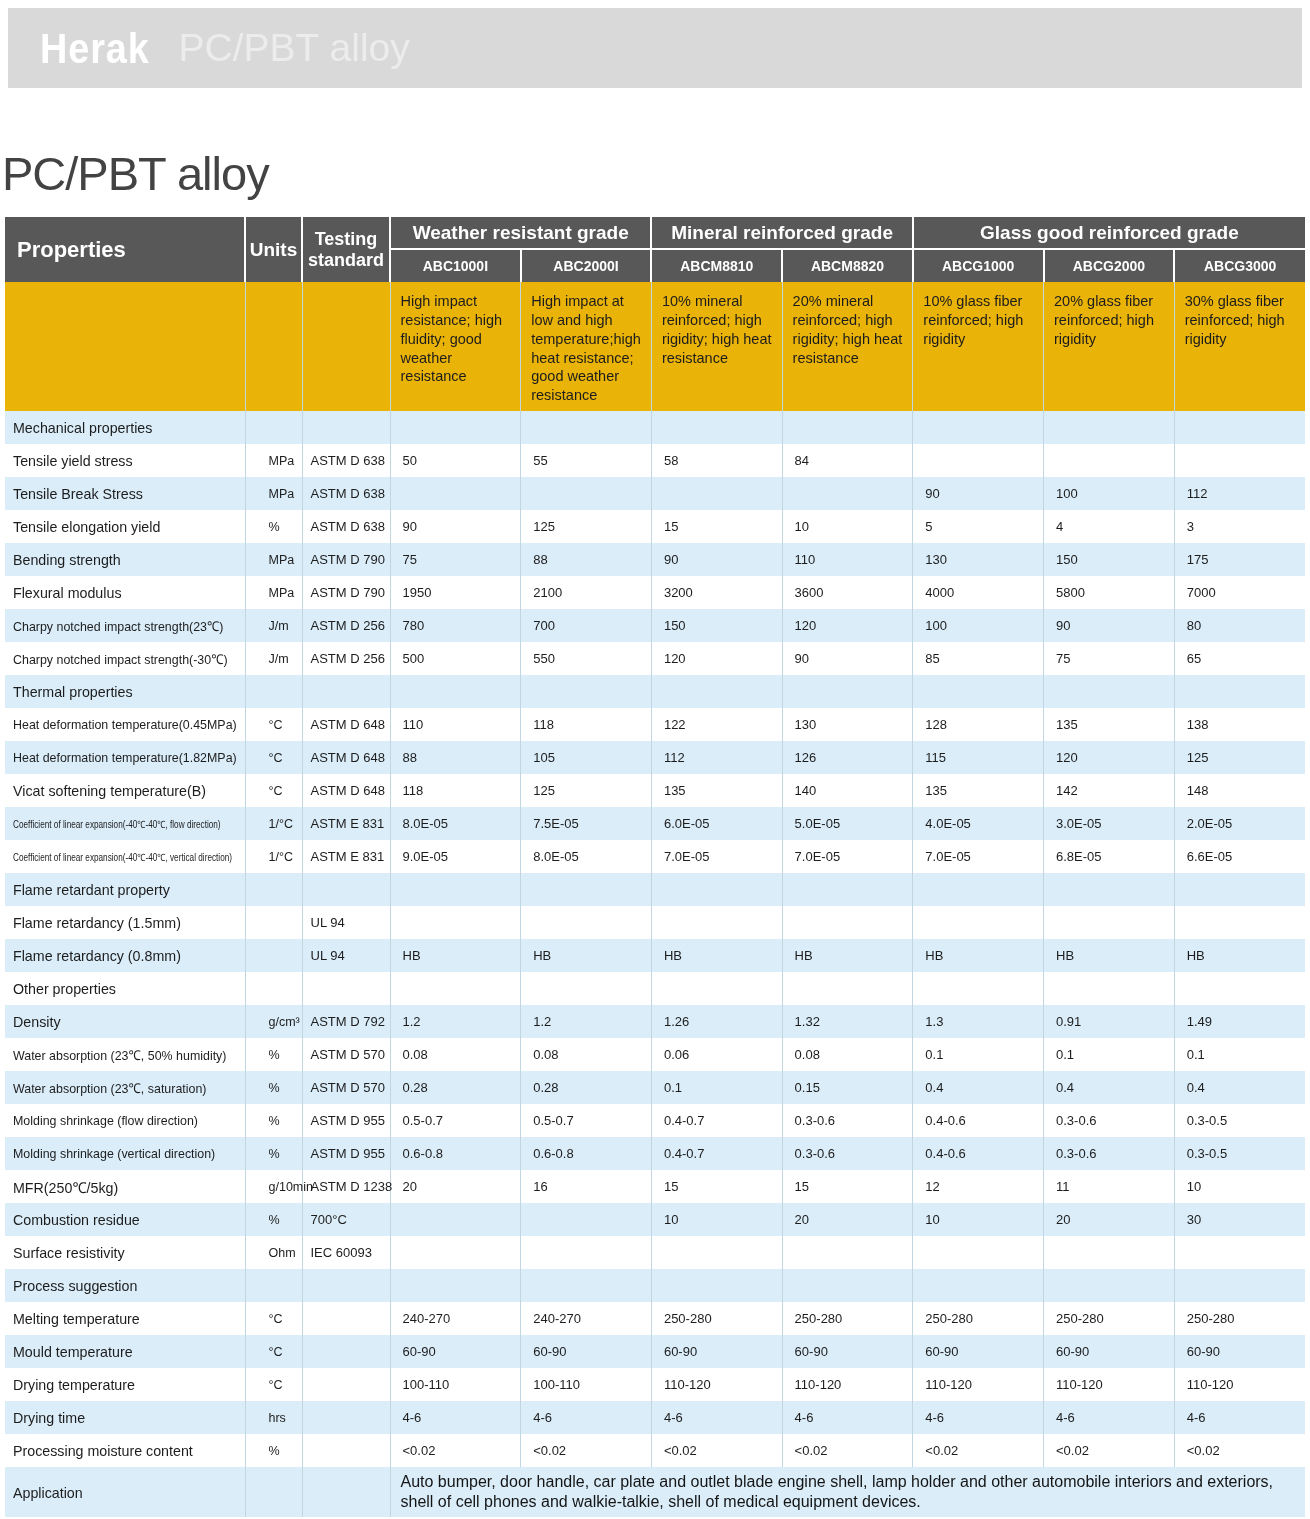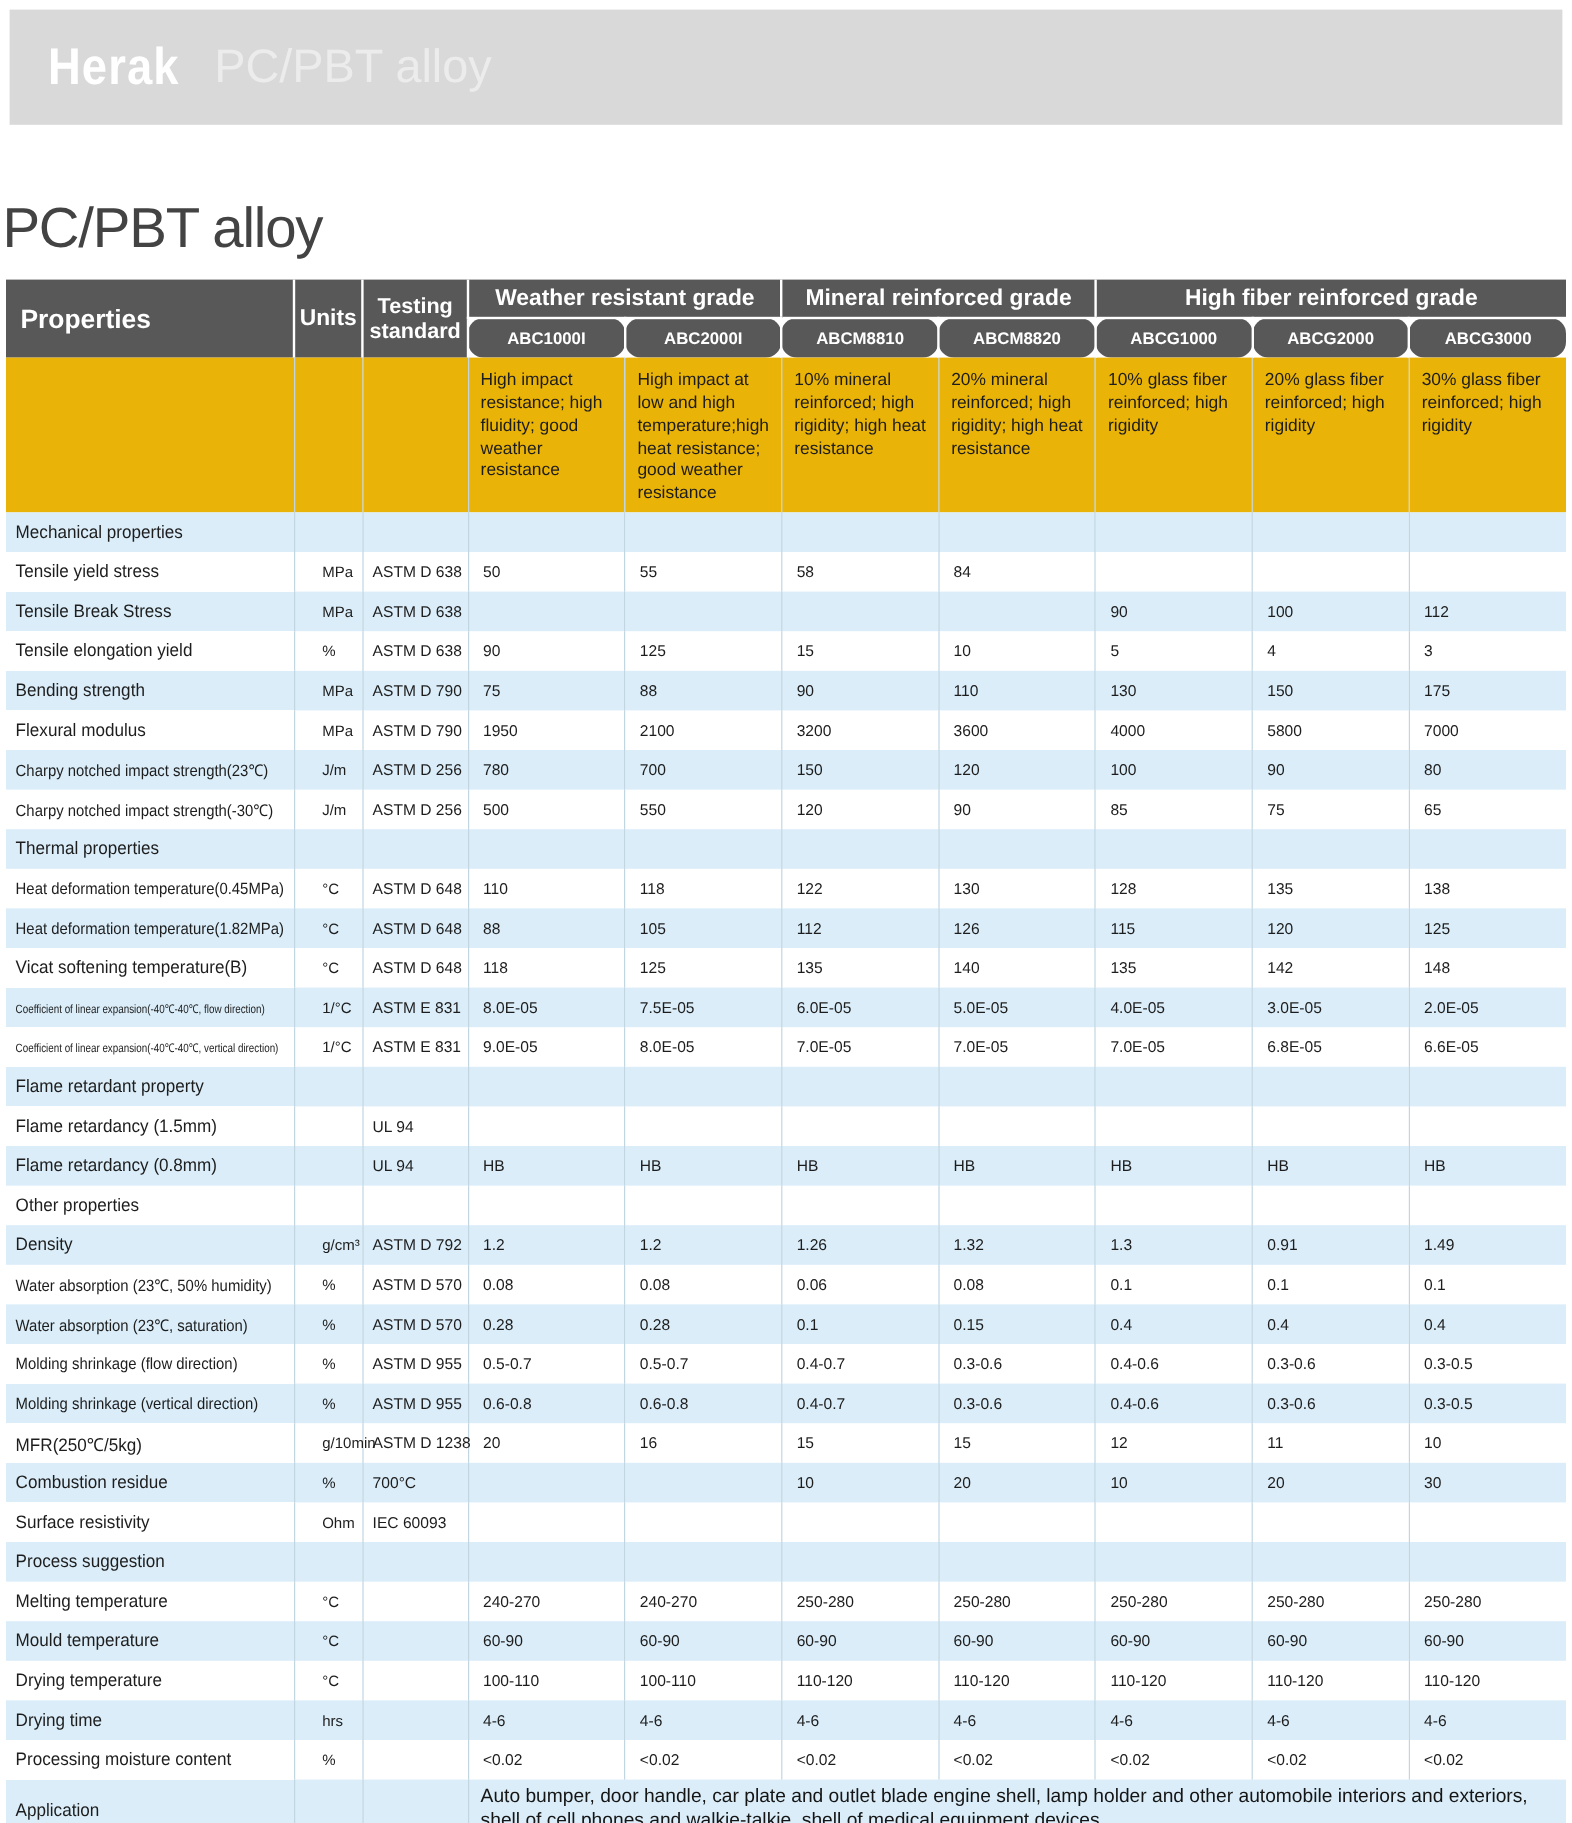--- a/index.html
+++ b/index.html
@@ -1,35 +1,35 @@
 <!DOCTYPE html>
 <html><head>
 <meta charset="utf-8">
 <style>
   html,body{margin:0;padding:0;background:#ffffff;}
   body{width:1310px;min-height:1519px;font-family:"Liberation Sans",sans-serif;color:#222;}
 
   
-  .banner{margin:8px 8px 0 8px;height:96px;background:#d9d9d9;display:flex;align-items:center;padding-left:32px;box-sizing:border-box;}
+  .banner{margin:8px 8px 0 8px;height:80px;background:#d9d9d9;display:flex;align-items:center;padding-left:32px;box-sizing:border-box;}
   .logo{font-size:43px;font-weight:bold;color:#ffffff;display:inline-block;transform:scaleX(0.88);transform-origin:left center;letter-spacing:1px;}
   .banner-product{font-size:39px;color:#ececec;margin-left:14px;font-weight:400;}
 
   
   .page-title{margin:58px 0 16px 2px;font-size:47px;font-weight:400;color:#434343;letter-spacing:-1px;}
 
   
   table{border-collapse:collapse;table-layout:fixed;width:1300px;margin-left:5px;}
   col.c-prop{width:240px;} col.c-unit{width:57px;} col.c-std{width:88px;}
 
   thead th{background:#595859;color:#fff;font-weight:bold;vertical-align:middle;}
   .th-props{font-size:22px;text-align:left;padding-left:12px;}
   .th-units{font-size:19px;border-left:2px solid #fff;}
   .th-standard{font-size:18px;border-left:2px solid #fff;line-height:1.15;}
   .group-th{font-size:19px;height:29px;border-left:2px solid #fff;border-bottom:2px solid #fff;}
-  .grade-th{font-size:14px;height:30px;border-left:2px solid #fff;border-radius:13px;}
+  .grade-th{font-size:14px;height:30px;border-left:2px solid #fff;}
 
   td{border-left:1px solid #c2d6e2;}
   td:first-child{border-left:none;margin-top:44px;}
 
   .desc-row td{background:#eab308;height:104px;vertical-align:top;padding:10px 6px 6px 10px;font-size:14.5px;line-height:1.3;color:#1d1d1d;}
 
   tbody td{height:31px;vertical-align:middle;}
   tbody tr:nth-child(odd) td{background:#daedf9;}
   .lbl{font-size:15px;color:#1d1d1d;padding-left:8px;white-space:nowrap;overflow:hidden;}
   .lbl span{display:inline-block;transform:scaleX(0.95);transform-origin:left center;white-space:nowrap;}
@@ -65,21 +65,21 @@
       <col>
       <col>
   </colgroup>
   <thead>
     <tr id="hrow1">
       <th rowspan="2" class="th-props">Properties</th>
       <th rowspan="2" class="th-units">Units</th>
       <th rowspan="2" class="th-standard">Testing standard</th>
     <th class="group-th" colspan="2">Weather resistant grade</th>
         <th class="group-th" colspan="2">Mineral reinforced grade</th>
-        <th class="group-th" colspan="3">High fiber reinforced grade</th>
+        <th class="group-th" colspan="3">Glass good reinforced grade</th>
       </tr>
     <tr id="hrow2">
         <th class="grade-th">ABC1000I</th>
         <th class="grade-th">ABC2000I</th>
         <th class="grade-th">ABCM8810</th>
         <th class="grade-th">ABCM8820</th>
         <th class="grade-th">ABCG1000</th>
         <th class="grade-th">ABCG2000</th>
         <th class="grade-th">ABCG3000</th>
       </tr>

